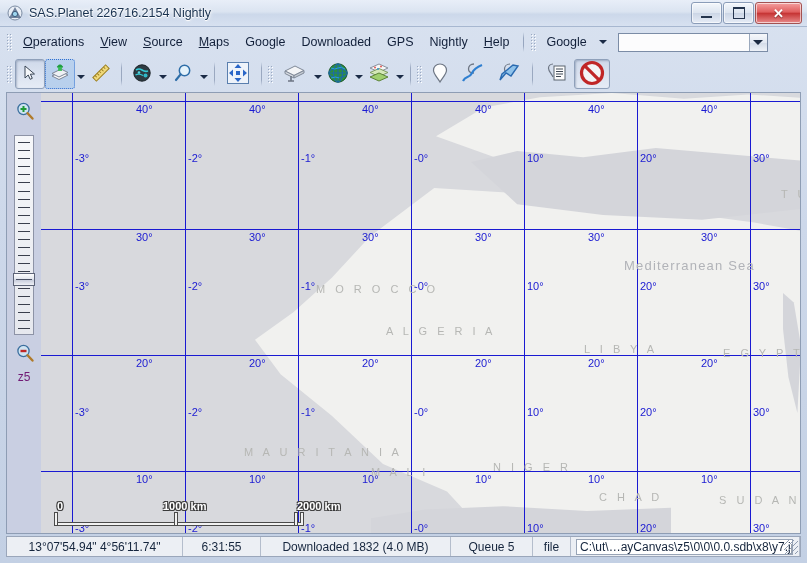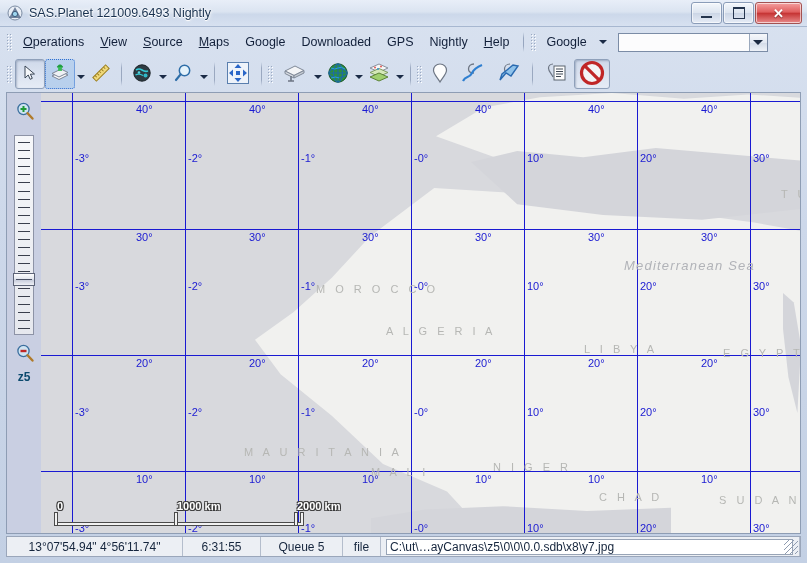--- a/index.html
+++ b/index.html
@@ -151,40 +151,40 @@
   .zthumb{
     position:absolute;left:-2px;width:22px;height:13px;
     background:linear-gradient(180deg,#fdfdfe 0%,#e4e7ef 45%,#c8cddc 55%,#eef0f6 100%);
     border:1px solid #5d6478;box-sizing:border-box;
   }
   .zthumb::after{
     content:"";position:absolute;left:2px;right:2px;top:5px;height:1px;background:#4b5266;
   }
   .zlabel{
     position:absolute;left:0;width:34px;text-align:center;
-    color:#0c4a6e;font-weight:bold;font-size:12px;
+    color:#701a75;font-weight:normal;font-size:12px;
   }
   
   .mapcanvas{
     position:absolute;left:34px;top:0;width:759px;height:440px;
     background:#d8d9dd;overflow:hidden;
   }
   .landmass{position:absolute;background:#f1f1ef;}
   .sea-dark{position:absolute;background:#d4d5da;}
   .gridline-v{position:absolute;top:0;bottom:0;width:1px;background:#1a1ad2;}
   .gridline-h{position:absolute;left:0;right:0;height:1px;background:#1a1ad2;}
   .glabel{
     position:absolute;color:#1a1ad2;font-size:11px;white-space:nowrap;line-height:1;
   }
   .country{
     position:absolute;color:#b6b7b4;font-size:11px;letter-spacing:3.5px;
     white-space:nowrap;line-height:12px;
   }
   .sealabel{
-    position:absolute;color:#b1b3b8;font-size:13px;font-style:italic;
+    position:absolute;color:#b1b3b8;font-size:13px;
     letter-spacing:1.2px;white-space:nowrap;
   }
   
   .scalebar{position:absolute;left:14px;bottom:8px;height:34px;z-index:5;}
   .sb-line{
     position:absolute;left:0;bottom:0;width:248px;height:12px;
     border-left:2px solid #f2f2f2;border-right:2px solid #f2f2f2;border-bottom:2px solid #f2f2f2;
     box-sizing:border-box;
     filter:drop-shadow(1px 0 0 #4a4a4a) drop-shadow(-1px 0 0 #4a4a4a) drop-shadow(0 1px 0 #4a4a4a) drop-shadow(0 -1px 0 #4a4a4a);
   }
@@ -229,21 +229,21 @@
 
   <div class="titlebar">
     <div class="titlebar-left">
       <div class="app-icon">
         <svg width="16" height="16" viewBox="0 0 16 16">
           <circle cx="8" cy="8" r="7" fill="#e9eef6" stroke="#7c8ca3"></circle>
           <path d="M8 2 L14 13 L2 13 Z" fill="#5c6f8c" opacity=".85"></path>
           <circle cx="8" cy="9" r="2.6" fill="#9fd6ef" stroke="#2d4a6b" stroke-width=".8"></circle>
         </svg>
       </div>
-      <span class="title-text">SAS.Planet 121009.6493 Nightly</span>
+      <span class="title-text">SAS.Planet 226716.2154 Nightly</span>
     </div>
     <div class="winbtns">
       <div class="winbtn">
         <span class="minglyph"></span>
       </div>
       <div class="winbtn">
         <span class="maxglyph"></span>
       </div>
       <div class="winbtn close">
         <span class="glyph">✕</span>
@@ -590,30 +590,31 @@
           <div class="country" style="left: 558px; top: 398px;">C H A D</div>
           <div class="country" style="left: 678px; top: 401px;">S U D A N</div>
           <div class="sealabel" style="left: 583px; top: 165px;">Mediterranean Sea</div>
         </div>
 
       <div class="scalebar" id="scalebar" style="width: 248px;">
         <div class="sb-line"></div>
       <div class="sb-tick" style="left: 0px;"></div>
           <div class="sb-txt" style="left: 2px;">0</div>
           <div class="sb-tick" style="left: 120px;"></div>
-          <div class="sb-txt" style="left: 122px;">1000 km</div>
+          <div class="sb-txt" style="left: 108px;">1000 km</div>
           <div class="sb-tick" style="left: 240px;"></div>
           <div class="sb-txt" style="left: 242px;">2000 km</div>
         </div>
     </div>
   </div>
 
   <div class="statusbar">
     <div class="sb-cell" style="width:176px">13°07'54.94" 4°56'11.74"</div>
     <div class="sb-cell" style="width:78px">6:31:55</div>
+    <div class="sb-cell" style="width:190px">Downloaded 1832 (4.0 MB)</div>
     <div class="sb-cell" style="width:82px">Queue 5</div>
     <div class="sb-cell" style="width:38px">file</div>
     <div class="sb-cell sb-grow">
       <span class="sb-path">C:\ut\…ayCanvas\z5\0\0\0.0.sdb\x8\y7.jpg</span>
     </div>
     <div class="resize-grip"></div>
   </div>
 
 </div>
 

